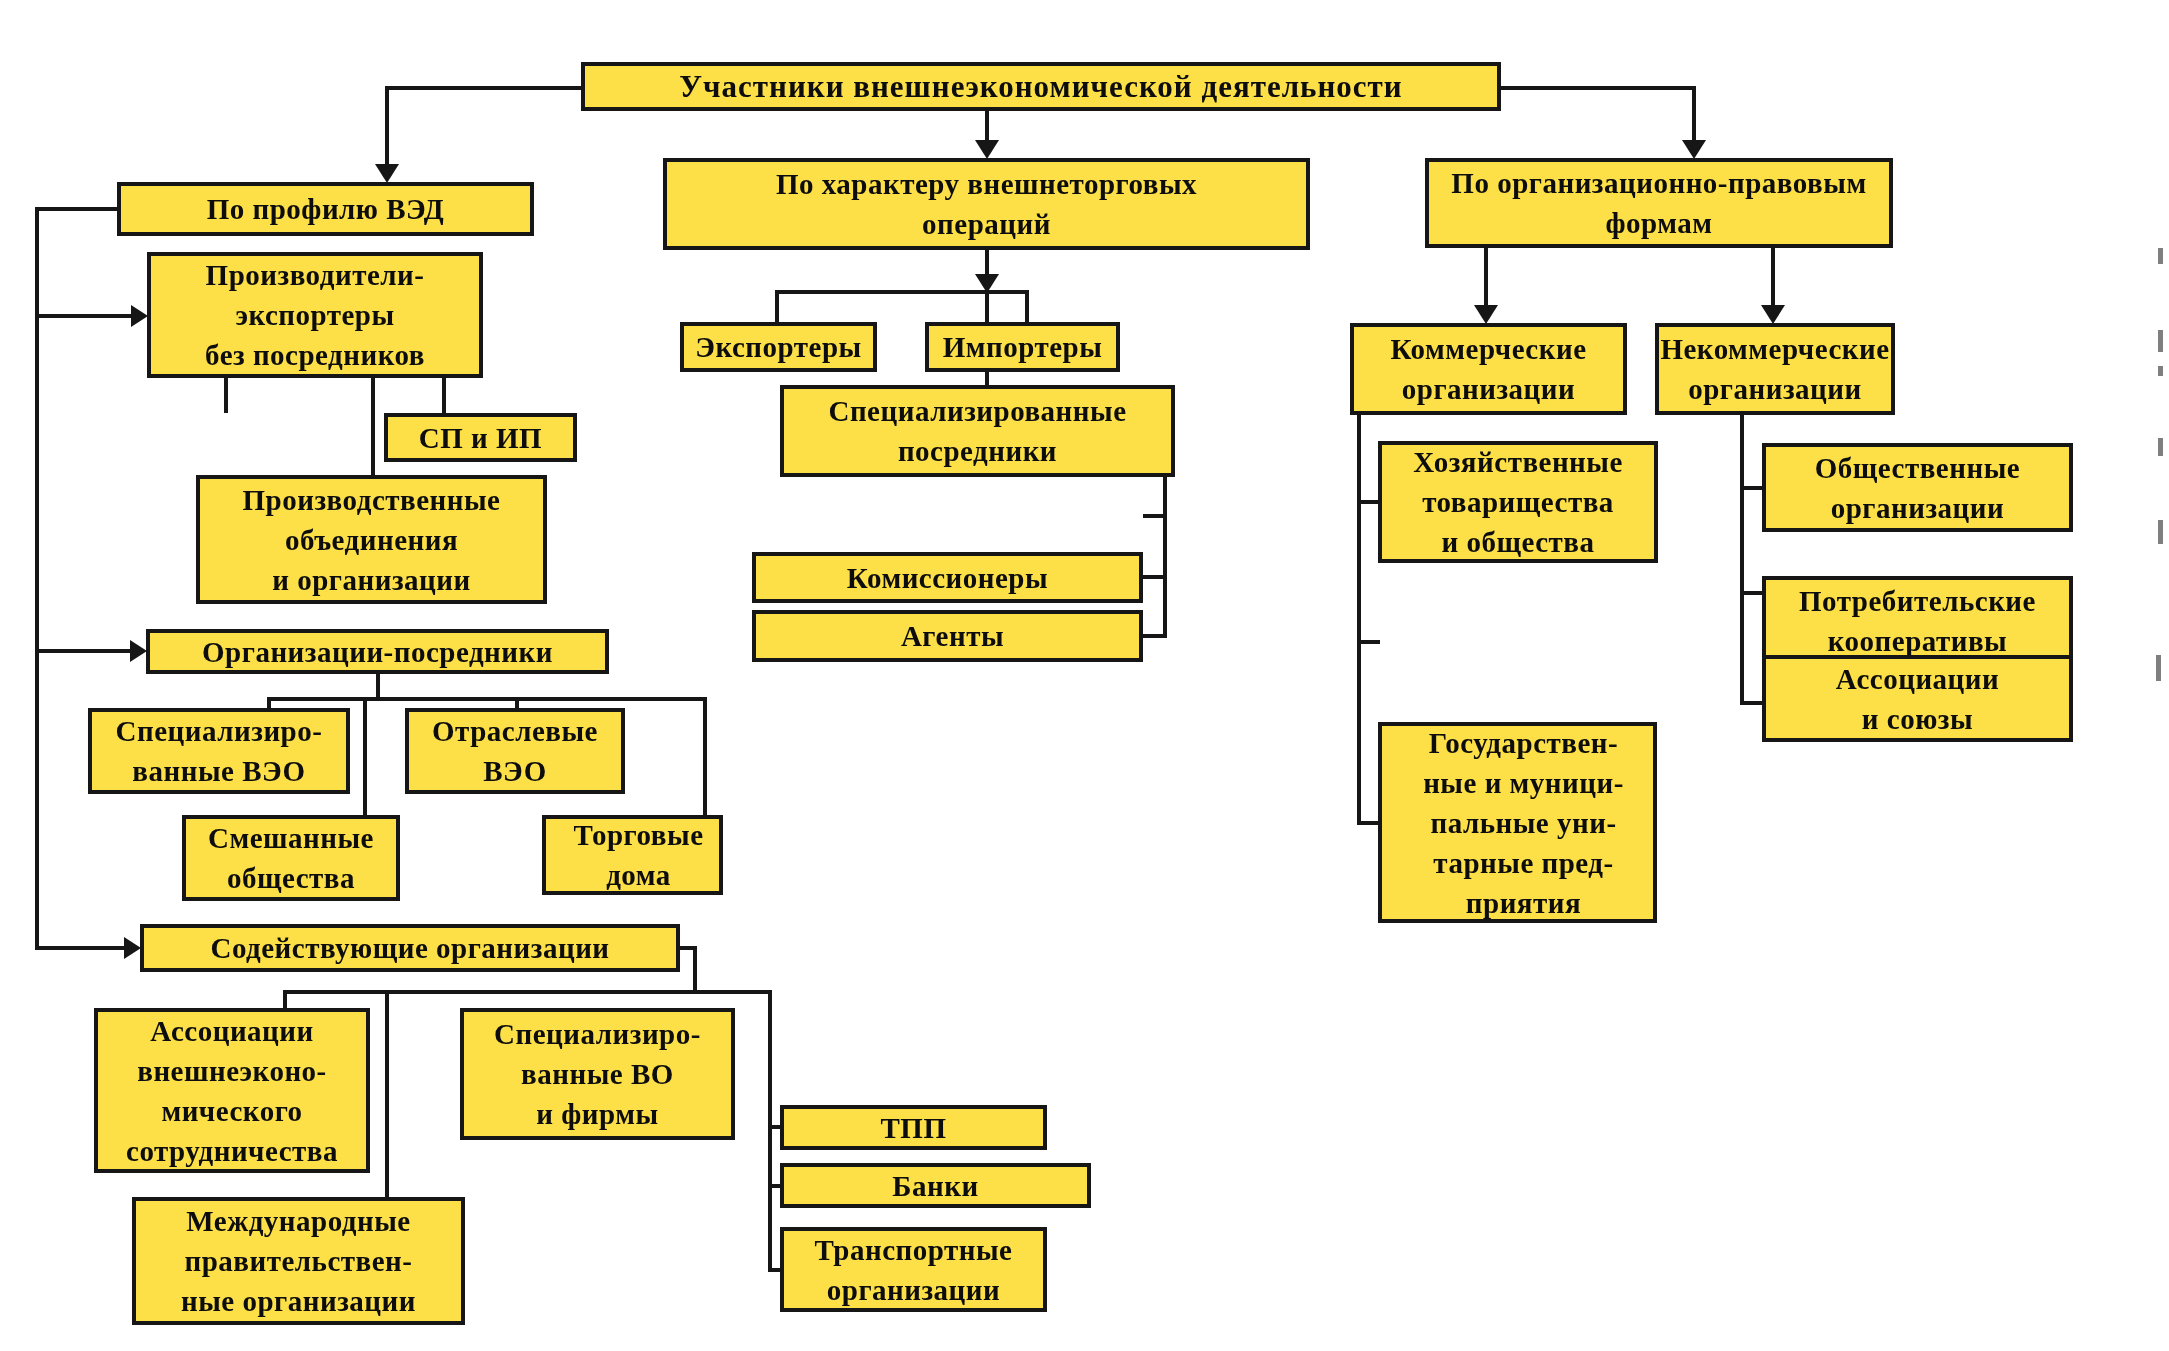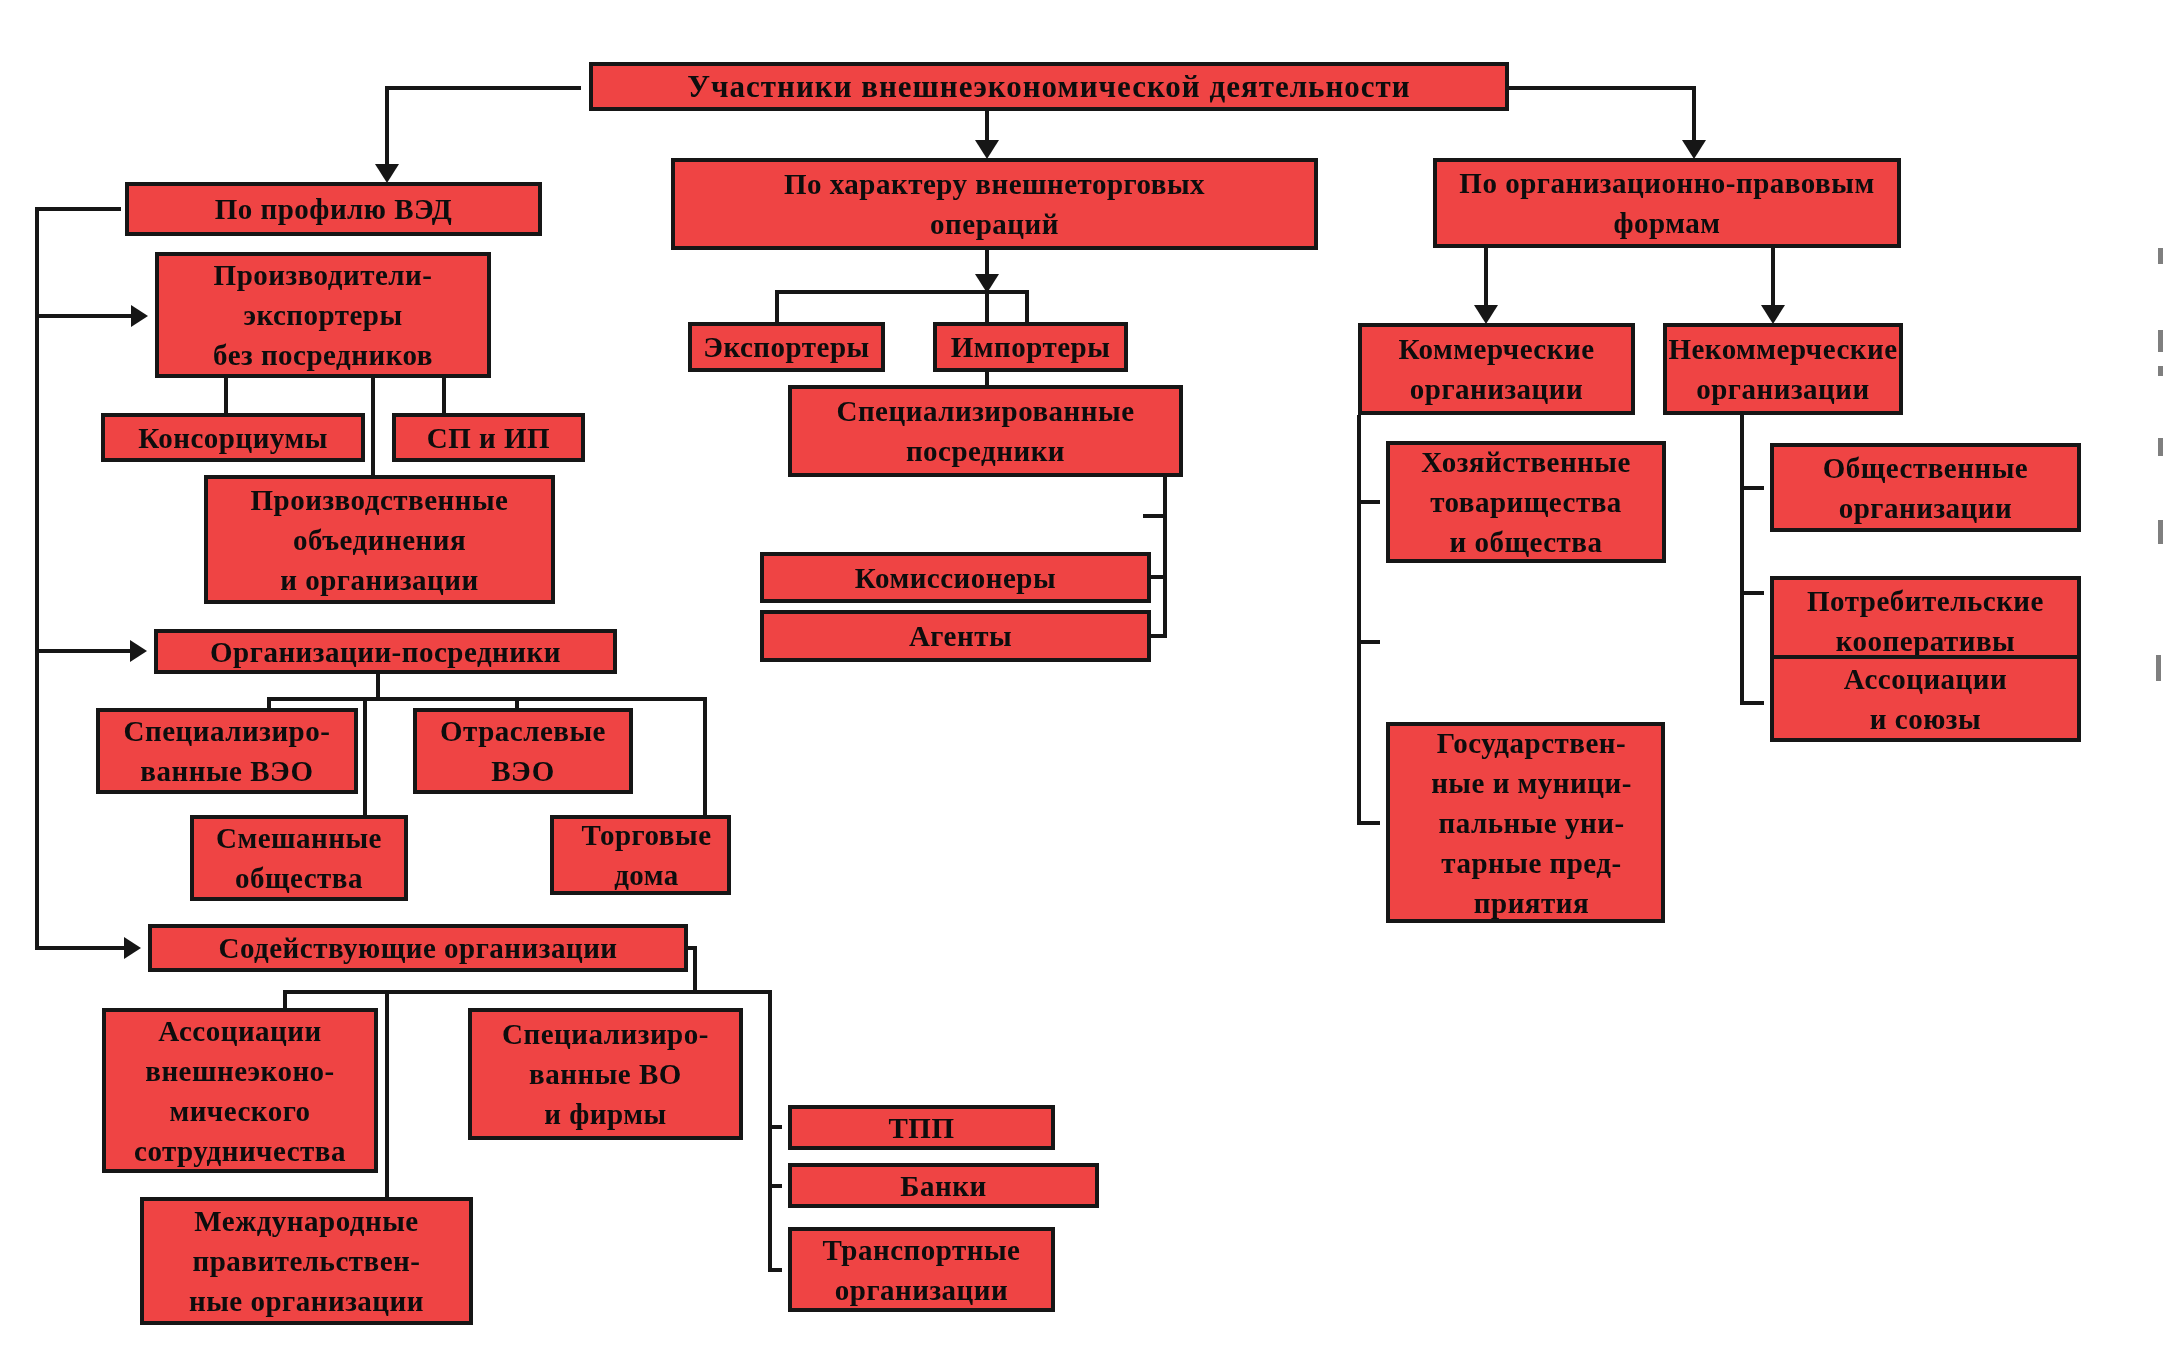--- a/index.html
+++ b/index.html
@@ -7,53 +7,51 @@
     position:relative;
     width:2169px;height:1351px;
     background:#ffffff;
     font-family:"Liberation Serif","DejaVu Serif",serif;
     overflow:hidden;
   }
   .box{
     position:absolute;
     box-sizing:border-box;
     border:4px solid #161616;
-    background:#ef4444;
+    background:#fde047;
     color:#0d0d0d;
     font-weight:bold;
     font-size:29px;
     line-height:40px;
     letter-spacing:0.5px;
     display:flex;
     align-items:center;
     justify-content:center;
     text-align:center;
     white-space:pre-line;
     z-index:3;
-    margin-left:8px;
   }
   .box.title{font-size:31px;letter-spacing:1px;}
   .line{position:absolute;background:#161616;z-index:1;}
   .arrow{position:absolute;width:0;height:0;z-index:2;}
   .arrow.down{border-left:12px solid transparent;border-right:12px solid transparent;border-top:19px solid #161616;}
   .arrow.right{border-top:11px solid transparent;border-bottom:11px solid transparent;border-left:17px solid #161616;}
   .artifact{position:absolute;background:#3a3a3a;opacity:.65;z-index:1;}
 </style>
 </head>
 <body>
 
 <div id="canvas">
 
   <div class="box title" style="left:581px;top:62px;width:920px;height:49px;">Участники внешнеэкономической деятельности</div>
 
   <div class="box" style="left:117px;top:182px;width:417px;height:54px;">По профилю ВЭД</div>
   <div class="box" style="left:147px;top:252px;width:336px;height:126px;">Производители-
 экспортеры
 без посредников</div>
-  <div class="box" style="left:93px;top:413px;width:264px;height:49px;">Консорциумы</div>
   <div class="box" style="left:384px;top:413px;width:193px;height:49px;">СП и ИП</div>
   <div class="box" style="left:196px;top:475px;width:351px;height:129px;">Производственные
 объединения
 и организации</div>
   <div class="box" style="left:146px;top:629px;width:463px;height:45px;">Организации-посредники</div>
   <div class="box" style="left:88px;top:708px;width:262px;height:86px;">Специализиро-
 ванные ВЭО</div>
   <div class="box" style="left:405px;top:708px;width:220px;height:86px;">Отраслевые
 ВЭО</div>
   <div class="box" style="left:182px;top:815px;width:218px;height:86px;">Смешанные

